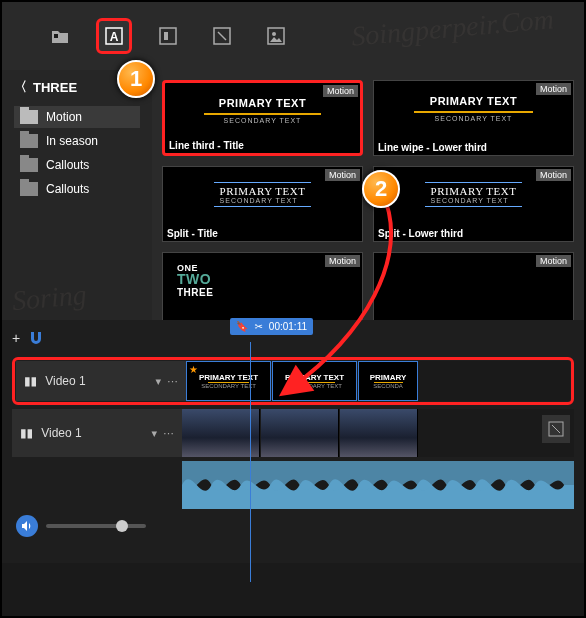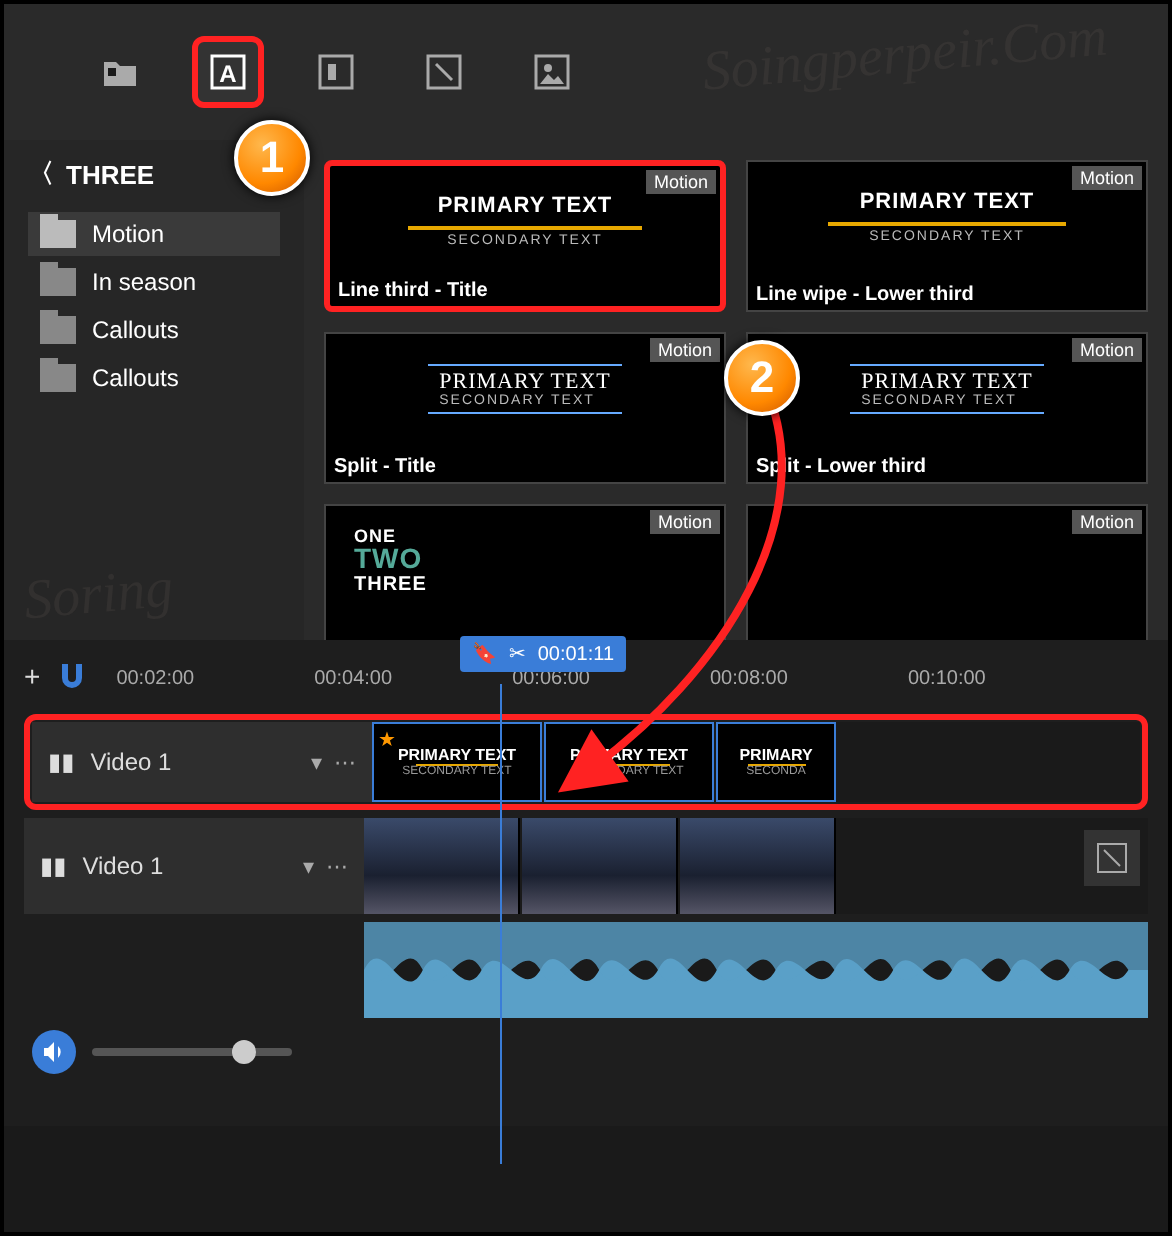--- a/index.html
+++ b/index.html
@@ -349,27 +349,20 @@
             <path fill="currentColor" d="M3 2v7a5 5 0 0010 0V2h-3v7a2 2 0 01-4 0V2z"></path>
           </svg>
       </span>
     </div>
     <div class="playhead-box">
       <span>🔖</span>
       <span>✂</span>
       <span style="display:block;width:100%;">00:01:11</span>
     </div>
     <div class="playhead-line"></div>
-    <div class="time-ticks">
-      <span>00:02:00</span>
-      <span>00:04:00</span>
-      <span>00:06:00</span>
-      <span>00:08:00</span>
-      <span>00:10:00</span>
-    </div>
   </div>
 
   <div class="track hl">
     <div class="track-header">
       <span>▮▮</span>
       <span>Video 1</span>
       <span class="icons">
         <span>▾</span>
         <span>⋯</span>
       </span>

